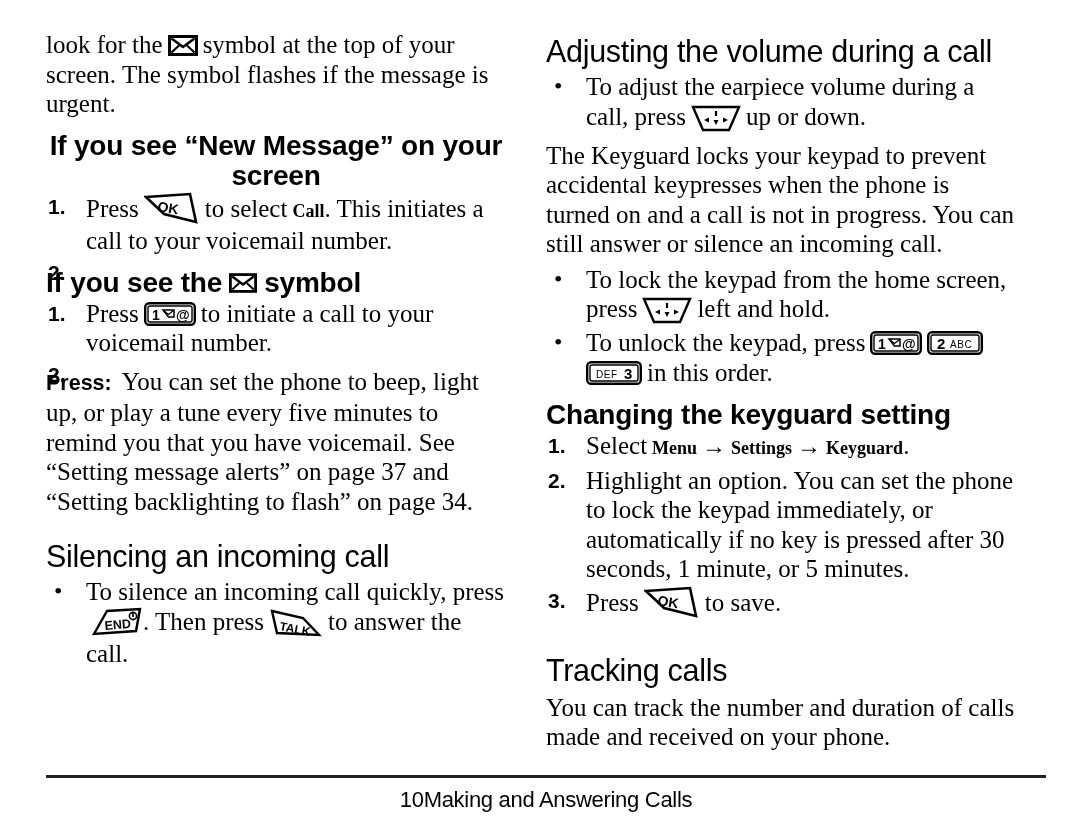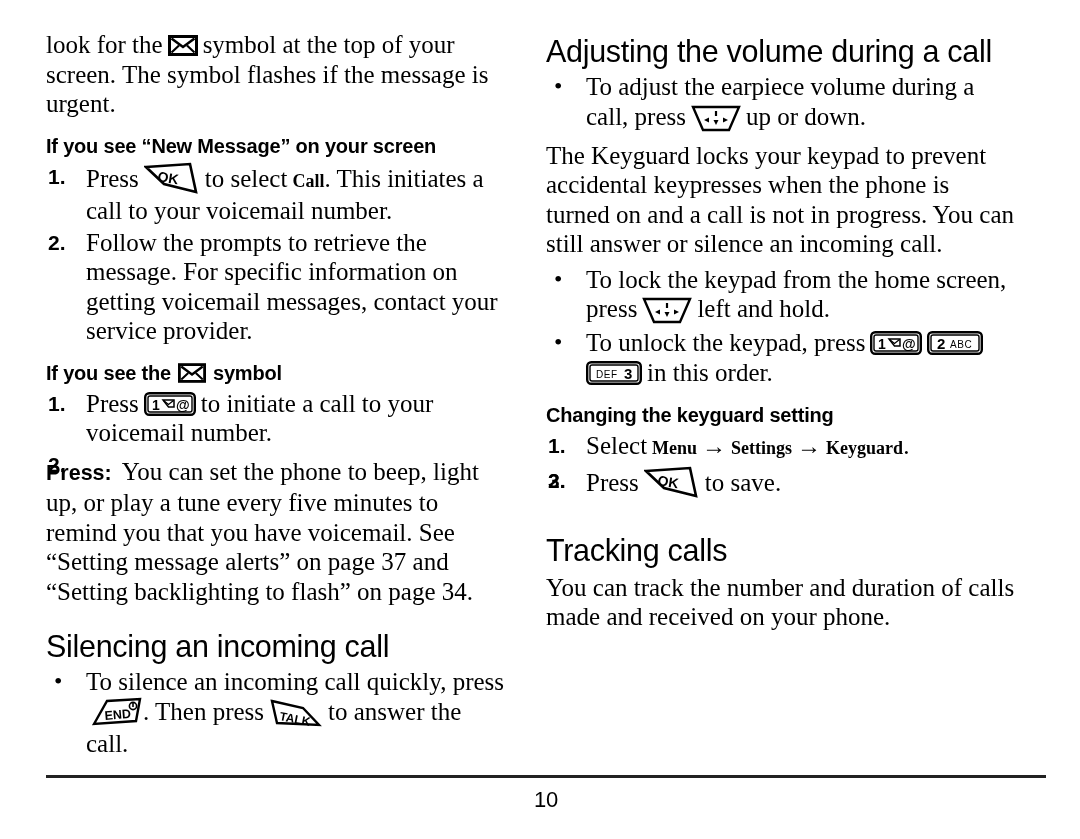--- a/index.html
+++ b/index.html
@@ -46,27 +46,28 @@
     font-family: "Liberation Sans", sans-serif;
     font-weight: normal;
     font-size: 30.5px;
     line-height: 34px;
     margin: 16px 0 4px 0;
     letter-spacing: -0.3px;
   }
   h3.subhead {
     font-family: "Liberation Sans", sans-serif;
     font-weight: bold;
-    font-size: 20px;
+    font-size: 28px;
     line-height: 30px;
     margin: 12px 0 1px 0;
     letter-spacing: -0.2px;
     display: flex;
     align-items: center;
     flex-wrap: wrap;
+    text-align: center;
   }
   h3.subhead .sep { display: inline-block; width: 7px; }
 
   
   ol.num, ul.bul {
     list-style: none;
     margin: 0;
     padding: 0;
   }
   ol.num > li {
@@ -176,21 +177,20 @@
           <span class="marker">1.</span>
           <span>Press</span><span class="sp"></span><span class="icon-wrap soft">
             <svg width="56" height="34" viewBox="0 0 56 34">
               <path d="M2 5 L46 2 L52 30 L20 22 Z" fill="#ffffff" stroke="#000000" stroke-width="2.6"></path>
               <text x="13" y="19" font-family="Liberation Sans, sans-serif" font-size="14" font-weight="bold" fill="#000000" transform="rotate(9 13 19)">OK</text>
             </svg>
           </span><span class="sp"></span><span>to select</span><span class="sp"></span><span class="b-sans">Call</span><span>. This initiates a call to your voicemail number.</span>
         </li>
         <li>
           <span class="marker">2.</span>
-          <span>Follow the prompts to retrieve the message. For specific information on getting voicemail messages, contact your service provider.</span>
         </li>
       </ol>
 
       <h3 class="subhead">
         <span>If you see the</span>
           <span class="sep"></span>
           <span class="icon-wrap env" style="vertical-align:-4px">
           <svg width="28" height="20" viewBox="0 0 30 21">
             <rect x="1.5" y="1.5" width="27" height="18" fill="#ffffff" stroke="#000000" stroke-width="3"></rect>
             <path d="M3.5 3.5 L15 12 L26.5 3.5" fill="none" stroke="#000000" stroke-width="2.6"></path>
@@ -321,20 +321,21 @@
         <span>Changing the keyguard setting</span>
       </h3>
 
       <ol class="num">
         <li>
           <span class="marker">1.</span>
           <span>Select</span><span class="sp"></span><span class="b-sans">Menu</span><span class="sp"></span><span class="arrow">→</span><span class="sp"></span><span class="b-sans">Settings</span><span class="sp"></span><span class="arrow">→</span><span class="sp"></span><span class="b-sans">Keyguard</span><span>.</span>
         </li>
         <li>
           <span class="marker">2.</span>
+          <span>Highlight an option. You can set the phone to lock the keypad immediately, or automatically if no key is pressed after 30 seconds, 1 minute, or 5 minutes.</span>
         </li>
         <li>
           <span class="marker">3.</span>
           <span>Press</span><span class="sp"></span><span class="icon-wrap soft">
             <svg width="56" height="34" viewBox="0 0 56 34">
               <path d="M2 5 L46 2 L52 30 L20 22 Z" fill="#ffffff" stroke="#000000" stroke-width="2.6"></path>
               <text x="13" y="19" font-family="Liberation Sans, sans-serif" font-size="14" font-weight="bold" fill="#000000" transform="rotate(9 13 19)">OK</text>
             </svg>
           </span><span class="sp"></span><span>to save.</span>
         </li>
@@ -348,16 +349,17 @@
         <span>You can track the number and duration of calls made and received on your phone.</span>
       </p>
 
     </div>
   </div>
 
   <div class="footer">
     <div class="rule"></div>
     <div class="row">
       <span class="pagenum">10</span>
+      <span class="chaptitle">Making and Answering Calls</span>
     </div>
   </div>
 
 </div>
 
 </body></html>

